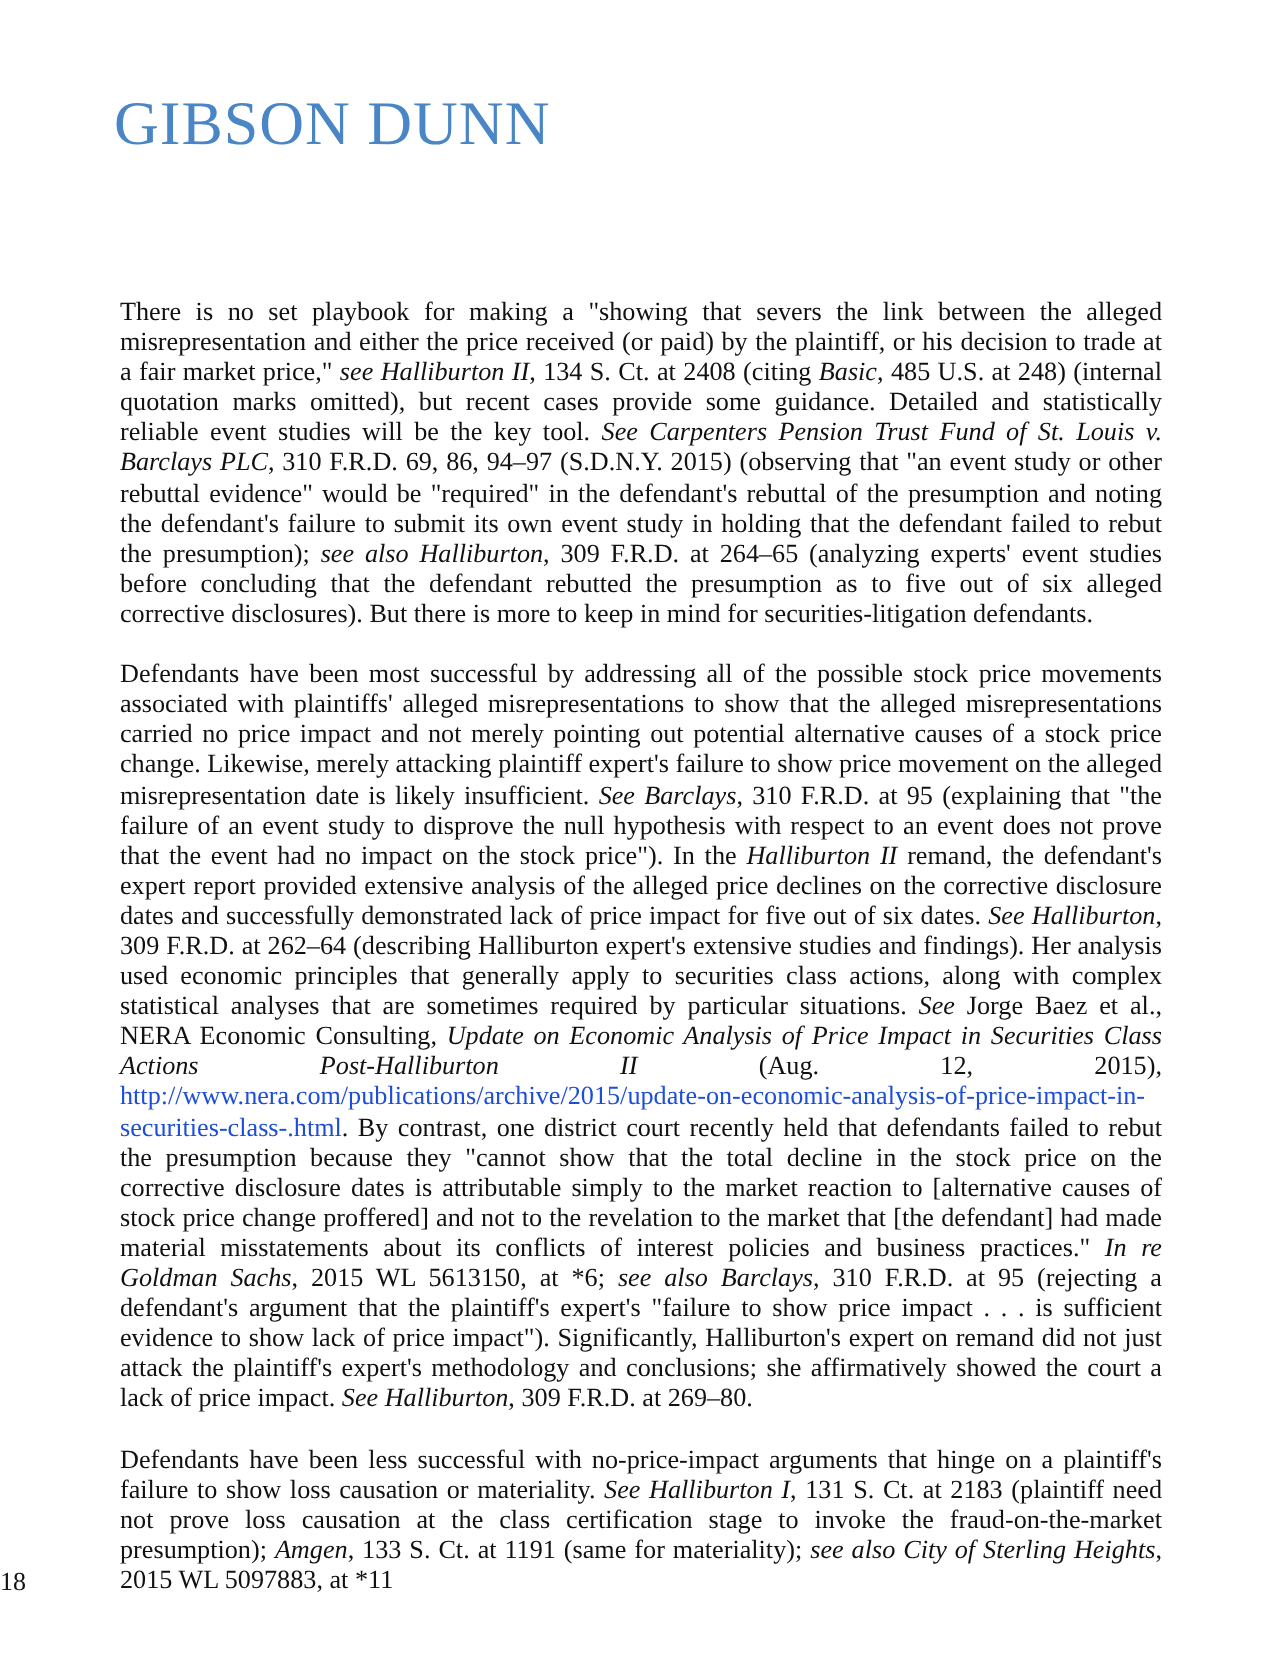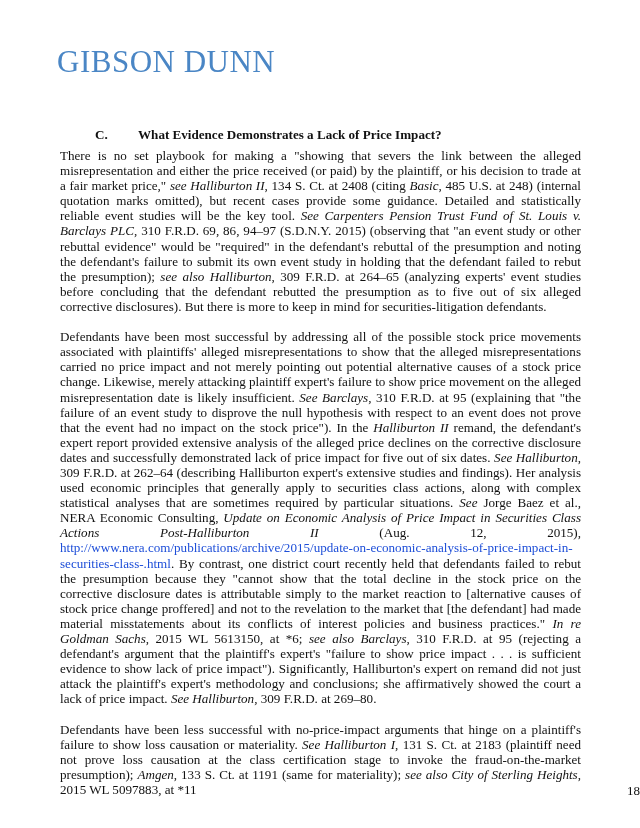--- a/index.html
+++ b/index.html
@@ -18,33 +18,30 @@
   .heading .num { display: inline-block; width: 43px; }
   .body {
     position: absolute; left: 60px; top: 148px; width: 521px;
     font-family: "Liberation Serif", serif; font-size: 13.1px; line-height: 15.1px;
     color: #111; text-align: justify;
   }
   .body p { margin: 0 0 15.1px 0; }
   .body i { font-style: italic; }
   .link { color: #1d4ed8; }
   .footer {
-    position: absolute; left: 0; width: 640px; top: 783px; text-align: right;
+    position: absolute; left: 0; width: 640px; top: 783px; text-align: left;
     font-family: "Liberation Serif", serif; font-size: 13px; color: #111;
   }
 </style>
 </head>
 <body>
 
 <div class="page">
   <div class="logo">GIBSON DUNN</div>
 
-  <div class="heading">
-    <span class="num">C.</span><span>What Evidence Demonstrates a Lack of Price Impact?</span>
-  </div>
 
   <div class="body">
     <p><span>There is no set playbook for making a "showing that severs the link between the alleged misrepresentation and either the price received (or paid) by the plaintiff, or his decision to trade at a fair market price," </span><i>see Halliburton II</i><span>, 134 S. Ct. at 2408 (citing </span><i>Basic</i><span>, 485 U.S. at 248) (internal quotation marks omitted), but recent cases provide some guidance.  Detailed and statistically reliable event studies will be the key tool.  </span><i>See Carpenters Pension Trust Fund of St. Louis v. Barclays PLC</i><span>, 310 F.R.D. 69, 86, 94–97 (S.D.N.Y. 2015) (observing that "an event study or other rebuttal evidence" would be "required" in the defendant's rebuttal of the presumption and noting the defendant's failure to submit its own event study in holding that the defendant failed to rebut the presumption); </span><i>see also Halliburton</i><span>, 309 F.R.D. at 264–65 (analyzing experts' event studies before concluding that the defendant rebutted the presumption as to five out of six alleged corrective disclosures).  But there is more to keep in mind for securities-litigation defendants.</span></p>
     <p><span>Defendants have been most successful by addressing all of the possible stock price movements associated with plaintiffs' alleged misrepresentations to show that the alleged misrepresentations carried no price impact and not merely pointing out potential alternative causes of a stock price change.  Likewise, merely attacking plaintiff expert's failure to show price movement on the alleged misrepresentation date is likely insufficient.  </span><i>See Barclays</i><span>, 310 F.R.D. at 95 (explaining that "the failure of an event study to disprove the null hypothesis with respect to an event does not prove that the event had no impact on the stock price").  In the </span><i>Halliburton II</i><span> remand, the defendant's expert report provided extensive analysis of the alleged price declines on the corrective disclosure dates and successfully demonstrated lack of price impact for five out of six dates.  </span><i>See Halliburton</i><span>, 309 F.R.D. at 262–64 (describing Halliburton expert's extensive studies and findings).  Her analysis used economic principles that generally apply to securities class actions, along with complex statistical analyses that are sometimes required by particular situations.  </span><i>See</i><span> Jorge Baez et al., NERA Economic Consulting, </span><i>Update on Economic Analysis of Price Impact in Securities Class Actions Post-Halliburton II</i><span> (Aug. 12, 2015), </span><a class="link">http://www.nera.com/publications/archive/2015/update-on-economic-analysis-of-price-impact-in-securities-class-.html</a><span>.  By contrast, one district court recently held that defendants failed to rebut the presumption because they "cannot show that the total decline in the stock price on the corrective disclosure dates is attributable simply to the market reaction to [alternative causes of stock price change proffered] and not to the revelation to the market that [the defendant] had made material misstatements about its conflicts of interest policies and business practices."  </span><i>In re Goldman Sachs</i><span>, 2015 WL 5613150, at *6; </span><i>see also Barclays</i><span>, 310 F.R.D. at 95 (rejecting a defendant's argument that the plaintiff's expert's "failure to show price impact . . . is sufficient evidence to show lack of price impact").  Significantly, Halliburton's expert on remand did not just attack the plaintiff's expert's methodology and conclusions; she affirmatively showed the court a lack of price impact.  </span><i>See Halliburton</i><span>, 309 F.R.D. at 269–80.</span></p>
     <p><span>Defendants have been less successful with no-price-impact arguments that hinge on a plaintiff's failure to show loss causation or materiality.  </span><i>See Halliburton I</i><span>, 131 S. Ct. at 2183 (plaintiff need not prove loss causation at the class certification stage to invoke the fraud-on-the-market presumption); </span><i>Amgen</i><span>, 133 S. Ct. at 1191 (same for materiality); </span><i>see also City of Sterling Heights</i><span>, 2015 WL 5097883, at *11</span></p>
   </div>
 
   <div class="footer">18</div>
 </div>
 

